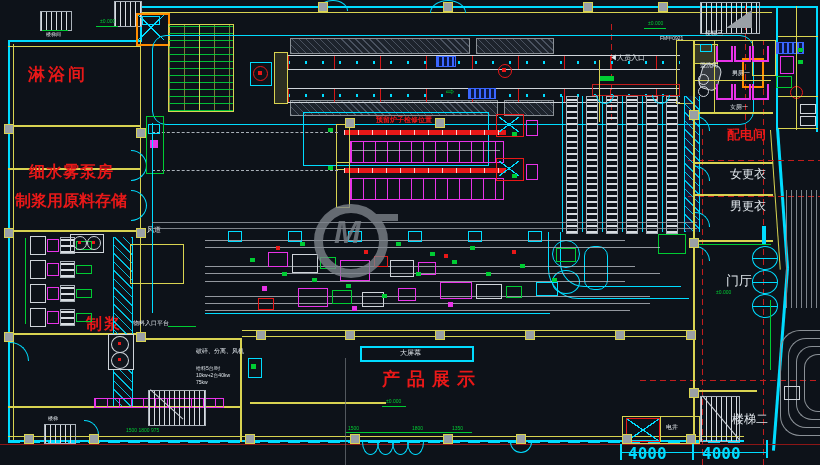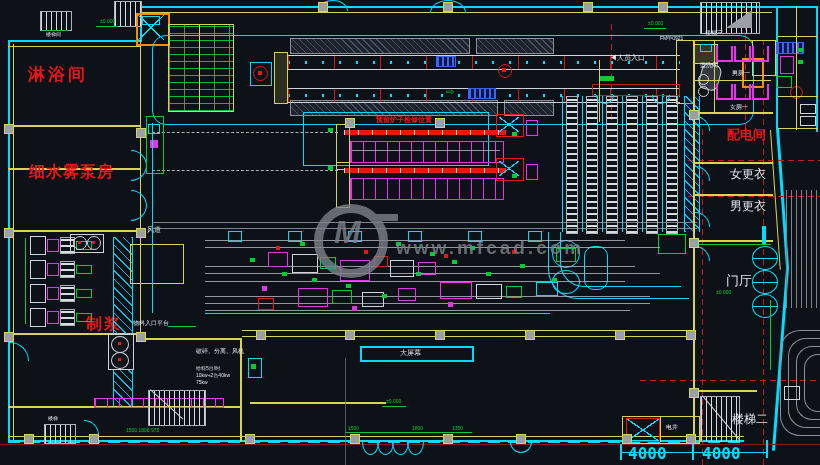--- a/index.html
+++ b/index.html
@@ -73,20 +73,21 @@
   <div class="abs dashred" style="left:640px;top:380px;width:180px;height:1px;"></div>
   <div class="abs" style="left:0;top:444px;width:820px;height:1px;background:#8c1616"></div>
 
   <div class="abs" style="left:8px;top:125px;width:132px;height:2px;background:#d8d351"></div>
   <div class="abs" style="left:8px;top:168px;width:132px;height:2px;background:#d8d351"></div>
   <div class="abs" style="left:8px;top:230px;width:132px;height:2px;background:#d8d351"></div>
   <div class="abs" style="left:8px;top:333px;width:132px;height:2px;background:#d8d351"></div>
   <div class="abs" style="left:140px;top:40px;width:1px;height:300px;background:#d8d351"></div>
   <div class="abs txt t-red" style="left:28px;top:66px;font-size:17px;letter-spacing:3px;">淋浴间</div>
   <div class="abs txt t-red" style="left:29px;top:137px;font-size:16px;letter-spacing:1px;margin-top:27px;">细水雾泵房</div>
+  <div class="abs txt t-red" style="left:15px;top:193px;font-size:16px;">制浆用原料存储</div>
   <div class="abs txt t-red" style="left:86px;top:316px;font-size:16px;letter-spacing:2px;">制浆</div>
 
   <div class="abs" style="left:131px;top:150px;width:15px;height:15px;border:1px solid #00dcff;border-left:0;border-bottom:0;border-radius:0 100% 0 0;"></div>
   <div class="abs" style="left:131px;top:165px;width:15px;height:15px;border:1px solid #00dcff;border-left:0;border-top:0;border-radius:0 0 100% 0;"></div>
   <div class="abs" style="left:131px;top:190px;width:15px;height:15px;border:1px solid #00dcff;border-left:0;border-bottom:0;border-radius:0 100% 0 0;"></div>
   <div class="abs" style="left:131px;top:205px;width:15px;height:15px;border:1px solid #00dcff;border-left:0;border-top:0;border-radius:0 0 100% 0;"></div>
   <div class="abs" style="left:10px;top:342px;width:18px;height:18px;border:1px solid #00dcff;border-left:0;border-bottom:0;border-radius:0 100% 0 0;"></div>
 
   <div class="abs" style="left:25px;top:238px;width:1px;height:86px;background:#00cc33"></div>
   <div class="abs bwh" style="left:30px;top:236px;width:14px;height:17px;"></div>
@@ -297,20 +298,21 @@
   <div class="abs" style="left:168px;top:326px;width:28px;height:1px;background:#00cc33"></div>
   <div class="abs txt t-wht" style="left:196px;top:348px;font-size:6px;">破碎、分离、风机</div>
   <div class="abs txt t-wht" style="left:196px;top:366px;font-size:5px;">给料5台/时</div>
   <div class="abs txt t-wht" style="left:196px;top:373px;font-size:5px;">10kw+2台40kw</div>
   <div class="abs txt t-wht" style="left:196px;top:380px;font-size:5px;">75kw</div>
   <div class="abs bcy" style="left:248px;top:358px;width:12px;height:18px;"></div>
   <div class="abs dgrn" style="left:251px;top:364px;width:5px;height:5px;"></div>
 
   <div class="abs bcy2" style="left:360px;top:346px;width:110px;height:12px;"></div>
   <div class="abs txt t-wht" style="left:400px;top:349px;font-size:7px;">大屏幕</div>
+  <div class="abs txt t-red" style="left:382px;top:370px;font-size:18px;letter-spacing:7px;">产品展示</div>
   <div class="abs txt t-grn" style="left:386px;top:399px;font-size:5px;">±0.000</div>
   <div class="abs" style="left:382px;top:406px;width:24px;height:1px;background:#00cc33"></div>
   <div class="abs" style="left:345px;top:358px;width:1px;height:107px;background:#70767c;opacity:.7"></div>
 
   <div class="abs semi" style="left:362px;top:442px;width:15px;height:12px;"></div>
   <div class="abs semi" style="left:377px;top:442px;width:15px;height:12px;"></div>
   <div class="abs semi" style="left:392px;top:442px;width:15px;height:12px;"></div>
   <div class="abs semi" style="left:407px;top:442px;width:15px;height:12px;"></div>
   <div class="abs semi" style="left:510px;top:442px;width:20px;height:10px;"></div>
   <div class="abs" style="left:346px;top:432px;width:126px;height:1px;background:#00cc33"></div>
@@ -428,16 +430,15 @@
     <div class="abs" style="left:136px;top:332px;width:8px;height:8px;background:#9aa0a6;border:1px solid #d8d351"></div>
     <div class="abs" style="left:4px;top:124px;width:8px;height:8px;background:#9aa0a6;border:1px solid #d8d351"></div>
     <div class="abs" style="left:4px;top:228px;width:8px;height:8px;background:#9aa0a6;border:1px solid #d8d351"></div>
     <div class="abs" style="left:4px;top:332px;width:8px;height:8px;background:#9aa0a6;border:1px solid #d8d351"></div>
   </div>
 
   <div class="abs" style="left:0;top:0;width:820px;height:465px;opacity:.78;pointer-events:none;z-index:40;">
     <div class="abs" style="left:314px;top:204px;width:56px;height:56px;border:9px solid #7e848c;border-radius:50%;"></div>
     <div class="abs txt wmtxt" style="left:334px;top:216px;font-size:32px;font-style:italic;">M</div>
     <div class="abs" style="left:372px;top:214px;width:26px;height:7px;background:#7e848c;"></div>
-    <div class="abs txt wmtxt" style="left:396px;top:238px;font-size:19px;letter-spacing:3px;">www.mfcad.com</div>
   </div>
 
 </div>
 
 </body></html>

